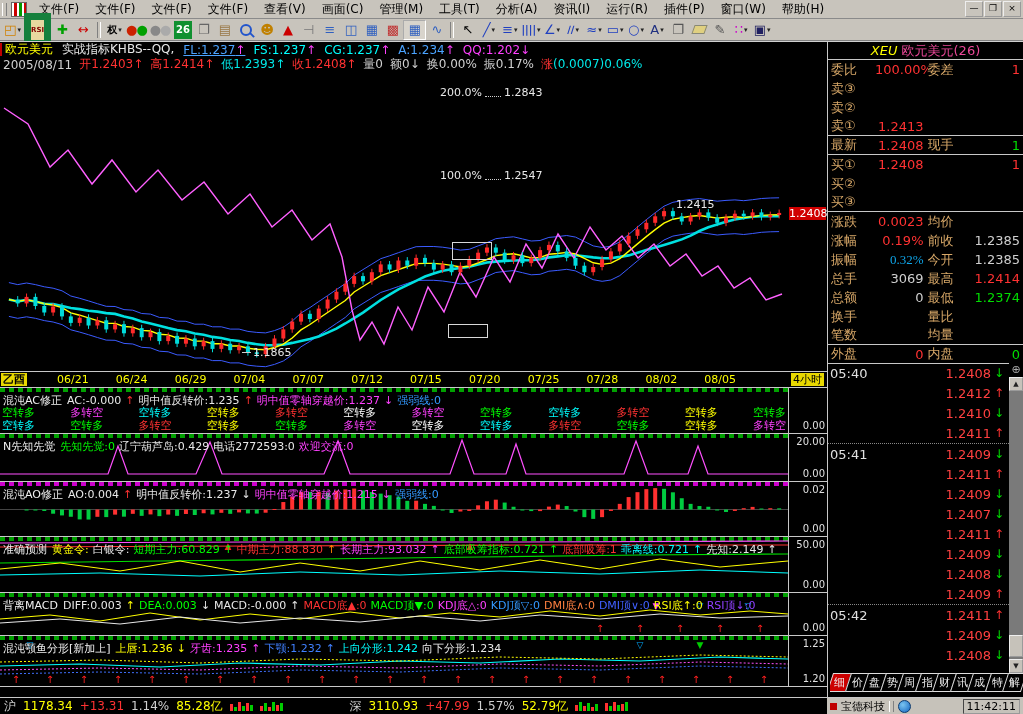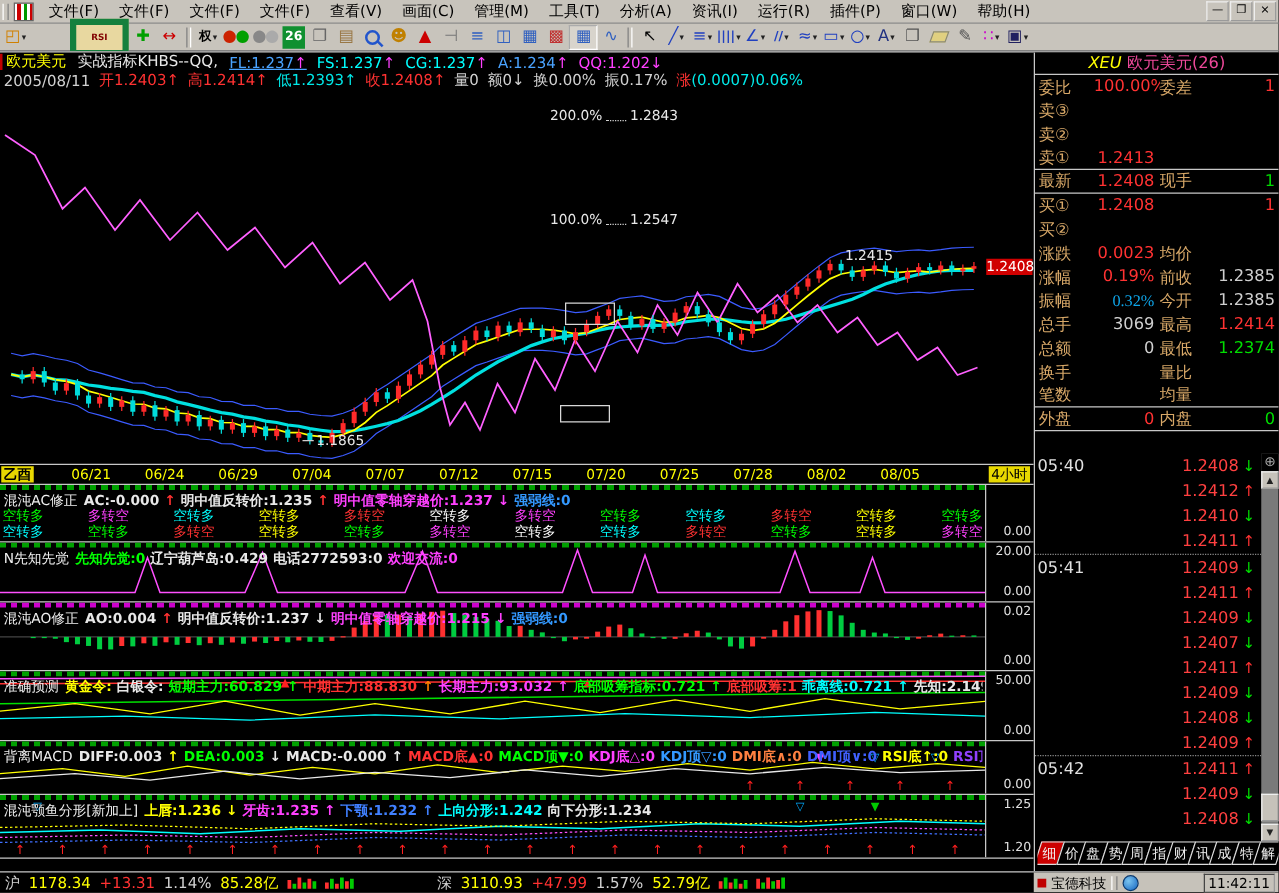--- a/index.html
+++ b/index.html
@@ -9,21 +9,21 @@
   .grip{width:3px;height:13px;border-left:1px solid #fff;border-right:1px solid #808080;margin:0 2px;}
   .app-icon{width:14px;height:13px;border:1px solid #666;background:linear-gradient(90deg,#fff 0 2px,#c00 2px 5px,#fff 5px 7px,#090 7px 10px,#fff 10px 12px,#c00 12px 14px);margin:0 4px 0 2px;}
   .menu-item{padding:0 8px;white-space:nowrap;}
   .winbtns{margin-left:auto;display:flex;gap:1px;padding-right:2px;}
   .winbtn{width:16px;height:14px;background:#c8c4bc;border:1px outset #eee;font-size:9px;line-height:13px;text-align:center;color:#000;}
   
   .toolbar{position:absolute;top:19px;left:0;right:0;height:22px;background:#c8c4bc;display:flex;align-items:center;padding:0 2px;box-sizing:border-box;border-bottom:1px solid #808080;}
   .tool{height:18px;min-width:19px;display:flex;align-items:center;justify-content:center;font-size:13px;line-height:18px;padding:0 1px;}
   .tool.pressed{border:1px inset #fff;background:#d8d4cc;}
   .tglyph{display:inline-block;}
-  .tbadge{font-size:7px;font-weight:bold;padding:1px 12px;border:5px solid #15803d;margin-left:32px;}
+  .tbadge{font-size:7px;font-weight:bold;padding:1px 0;border:7px solid #15803d;}
   .ttext{font-size:10px;font-weight:bold;}
   .tdrop{font-size:7px;color:#222;margin-left:1px;}
   .tsep{width:2px;height:16px;border-left:1px solid #808080;border-right:1px solid #fff;margin:0 3px;}
   .mag{width:8px;height:8px;border:2px solid #2255cc;border-radius:50%;position:relative;}
   .mag:after{content:"";position:absolute;width:6px;height:2px;background:#2255cc;transform:rotate(45deg);right:-5px;bottom:-2px;}
   .eraser{width:11px;height:7px;background:#e0d080;border:1px solid #887;transform:skewX(-20deg);}
   
   .workspace{position:absolute;top:41px;left:0;right:0;bottom:17px;background:#000;border-top:1px solid #d0d0d0;box-sizing:border-box;}
   .left-col{position:absolute;left:0;top:0;width:827px;bottom:0;box-sizing:border-box;}
   .redbar{position:absolute;left:0;top:1px;width:2px;height:13px;background:#c00000;}
@@ -43,21 +43,21 @@
   .era{background:#e8d800;color:#000;font-size:11px;font-weight:bold;padding:0 2px;height:13px;line-height:13px;margin-left:1px;}
   .dates{flex:1;display:flex;justify-content:space-between;padding:0 55px 0 30px;overflow:hidden;}
   .dates span{color:#ffff00;font-size:11px;}
   .period{background:#e8d800;color:#000;font-size:11px;padding:0 2px;height:13px;line-height:13px;margin-right:3px;}
   
   .panel{position:absolute;left:0;width:827px;border-bottom:1px solid #c8c8c8;box-sizing:border-box;overflow:hidden;}
   .panel:before{content:"";position:absolute;top:0;left:0;width:788px;height:4px;background:repeating-linear-gradient(90deg,#00a000 0 5px,transparent 5px 9px);}
   .panel.magstrip:before{background:repeating-linear-gradient(90deg,#cc00cc 0 5px,transparent 5px 9px);}
   .phead{position:absolute;top:5px;left:3px;width:783px;font-size:11px;white-space:nowrap;overflow:hidden;z-index:2;}
   .pname{color:#f0f0f0;margin-right:5px;}
-  .hseg{margin-right:4px;font-weight:bold;}
+  .hseg{margin-right:4px;}
   .scale{position:absolute;left:788px;top:0;bottom:0;width:39px;border-left:1px solid #c8c8c8;box-sizing:border-box;font-size:10px;color:#e0e0e0;text-align:right;}
   .stop{position:absolute;top:2px;right:2px;}
   .sbot{position:absolute;bottom:2px;right:2px;text-align:center;}
   .sigrow{position:absolute;left:2px;width:784px;display:flex;justify-content:space-between;font-size:11px;white-space:nowrap;overflow:hidden;z-index:2;}
   .plotsvg{position:absolute;top:0;left:0;}
   
   .right-col{position:absolute;left:827px;top:0;right:0;bottom:0;border-left:1px solid #c8c8c8;box-sizing:border-box;background:#000;}
   .qhead{height:17px;line-height:17px;text-align:center;font-size:13px;border-bottom:1px solid #c8c8c8;white-space:nowrap;overflow:hidden;}
   .qhead .qsym{color:#ffff00;font-style:italic;}
   .qhead .qname{color:#ec4899;}
@@ -762,20 +762,26 @@
             <span class="qval" style="color: rgb(255, 50, 50);">1.2408</span>
             <span class="qlab2"></span>
             <span class="qval2" style="color: rgb(255, 50, 50);">1</span>
           </div>
           <div class="qrow">
             <span class="qlab">买②</span>
             <span class="qval"></span>
             <span class="qlab2"></span>
             <span class="qval2"></span>
           </div>
+          <div class="qrow sepafter">
+            <span class="qlab">买③</span>
+            <span class="qval"></span>
+            <span class="qlab2"></span>
+            <span class="qval2"></span>
+          </div>
           <div class="qrow">
             <span class="qlab">涨跌</span>
             <span class="qval" style="color: rgb(255, 50, 50);">0.0023</span>
             <span class="qlab2">均价</span>
             <span class="qval2"></span>
           </div>
           <div class="qrow">
             <span class="qlab">涨幅</span>
             <span class="qval" style="color: rgb(255, 50, 50);">0.19%</span>
             <span class="qlab2">前收</span>

